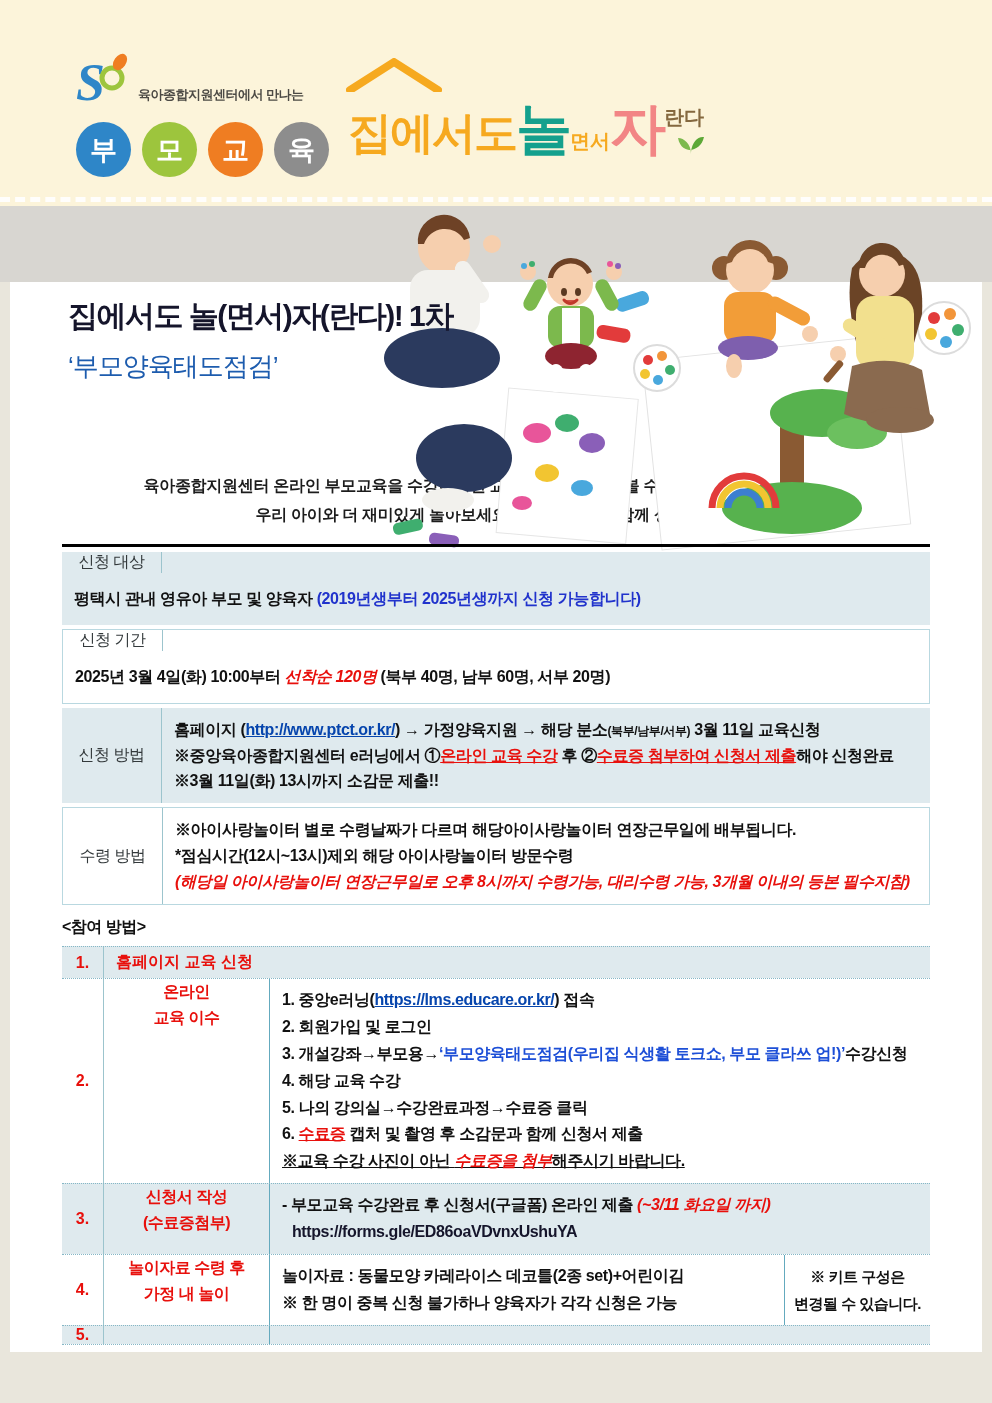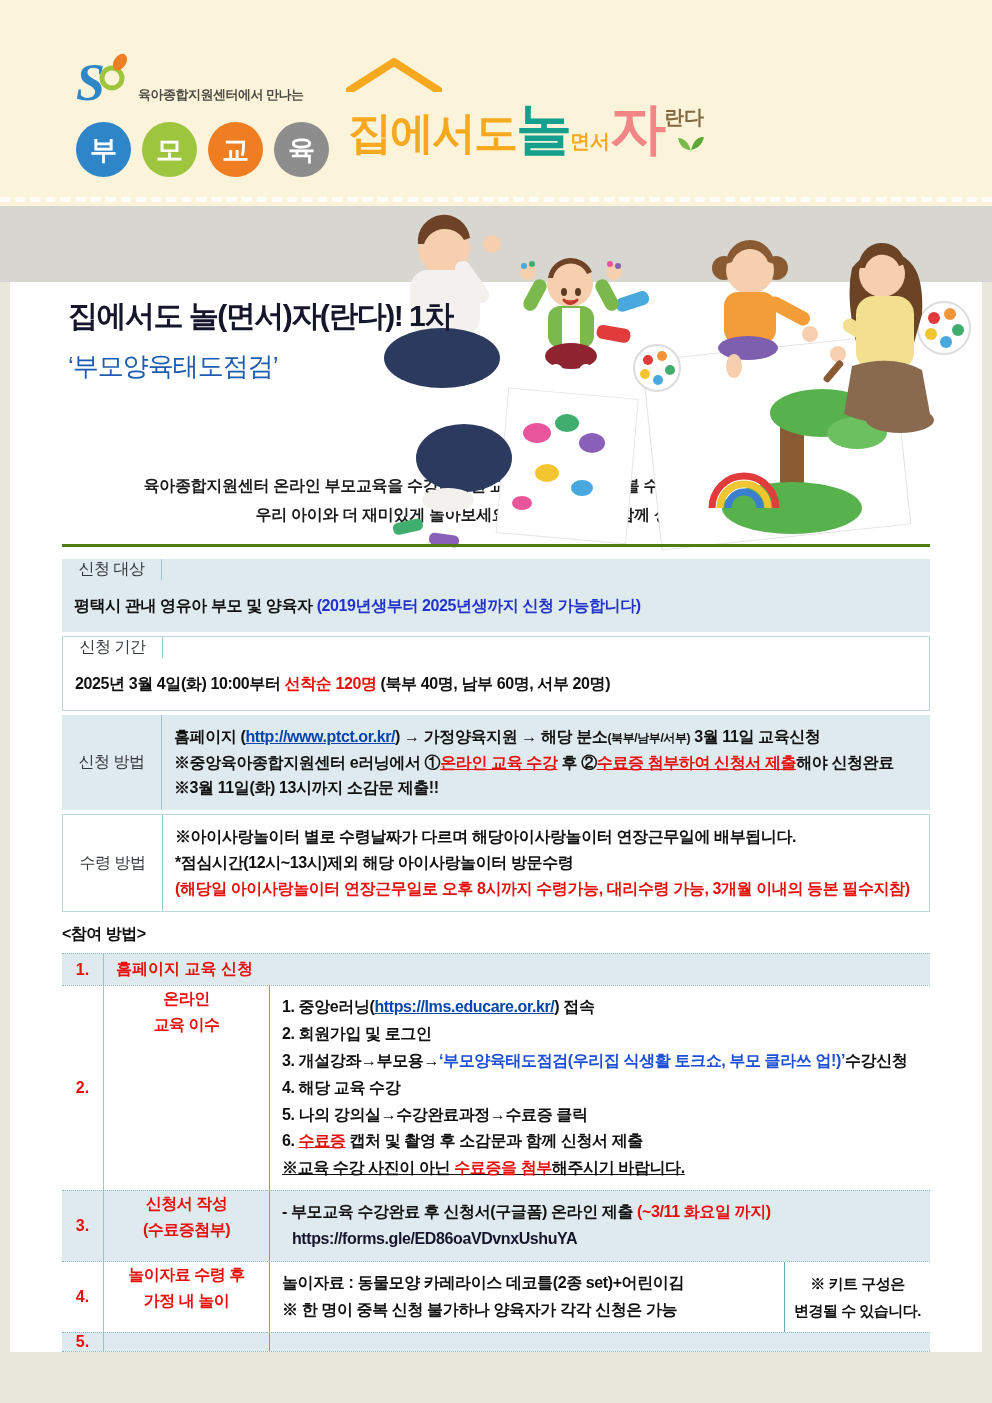--- a/index.html
+++ b/index.html
@@ -33,30 +33,30 @@
   .wall-band { position:absolute; top:206px; left:0; right:0; height:76px; background:#d8d6d1; z-index:0; }
   .illustration { position:absolute; top:208px; right:0; width:640px; height:348px; z-index:1; }
   
   .content { position:absolute; top:282px; left:10px; right:10px; height:1070px; background:#ffffff; overflow:hidden; }
   .title-block { position:relative; z-index:2; padding:14px 0 0 58px; }
   .main-title { font-size:30px; font-weight:800; color:#15152b; letter-spacing:-1.5px; }
   .sub-title { font-size:26px; font-weight:400; color:#1d5cae; margin-top:12px; letter-spacing:-1px; }
   .intro { text-align:center; margin-top:88px; font-size:16px; font-weight:600; color:#1c1c1c; line-height:1.8; letter-spacing:-0.3px; }
   .tables { margin:14px 52px 0; position:relative; z-index:2; }
   
-  .info-table { border-top:3px solid #4d7c0f; padding-top:12px; }
+  .info-table { border-top:3px solid #000000; padding-top:5px; }
   .i-row { display:flex; margin-bottom:4px; }
   .bg-blue { background:#dfeaee; }
   .bg-white { background:#fff; border:1px solid #b9d8e0; }
   .i-label { width:100px; flex-shrink:0; display:flex; align-items:center; justify-content:center;
     font-size:16px; font-weight:500; color:#33393b; border-right:1px solid #9cc4cd; text-align:center; letter-spacing:-0.5px; }
   .i-content { flex:1; padding:9px 12px; font-size:16px; font-weight:700; line-height:1.62; letter-spacing:-0.4px; }
   .min52 { min-height:52px; display:flex; flex-direction:column; justify-content:center; }
   
-  .red { color:#e8100c; }
+  .red { color:#e8100c;font-style:italic; }
   .red-u { color:#e8100c; text-decoration:underline; }
   .blue-b { color:#2133cc; }
   .blue-t { color:#1d4fd7; }
   .link { color:#0645ad; text-decoration:underline; font-weight:700; }
   .small-t { font-size:12px; }
   .u { text-decoration:underline; }
   
   .section-heading { font-size:16px; font-weight:700; margin:12px 0 8px; letter-spacing:-0.5px; }
   .p-table { border-bottom:1px dotted #85b7c6; }
   .p-row { display:flex; border-top:1px dotted #85b7c6; }

